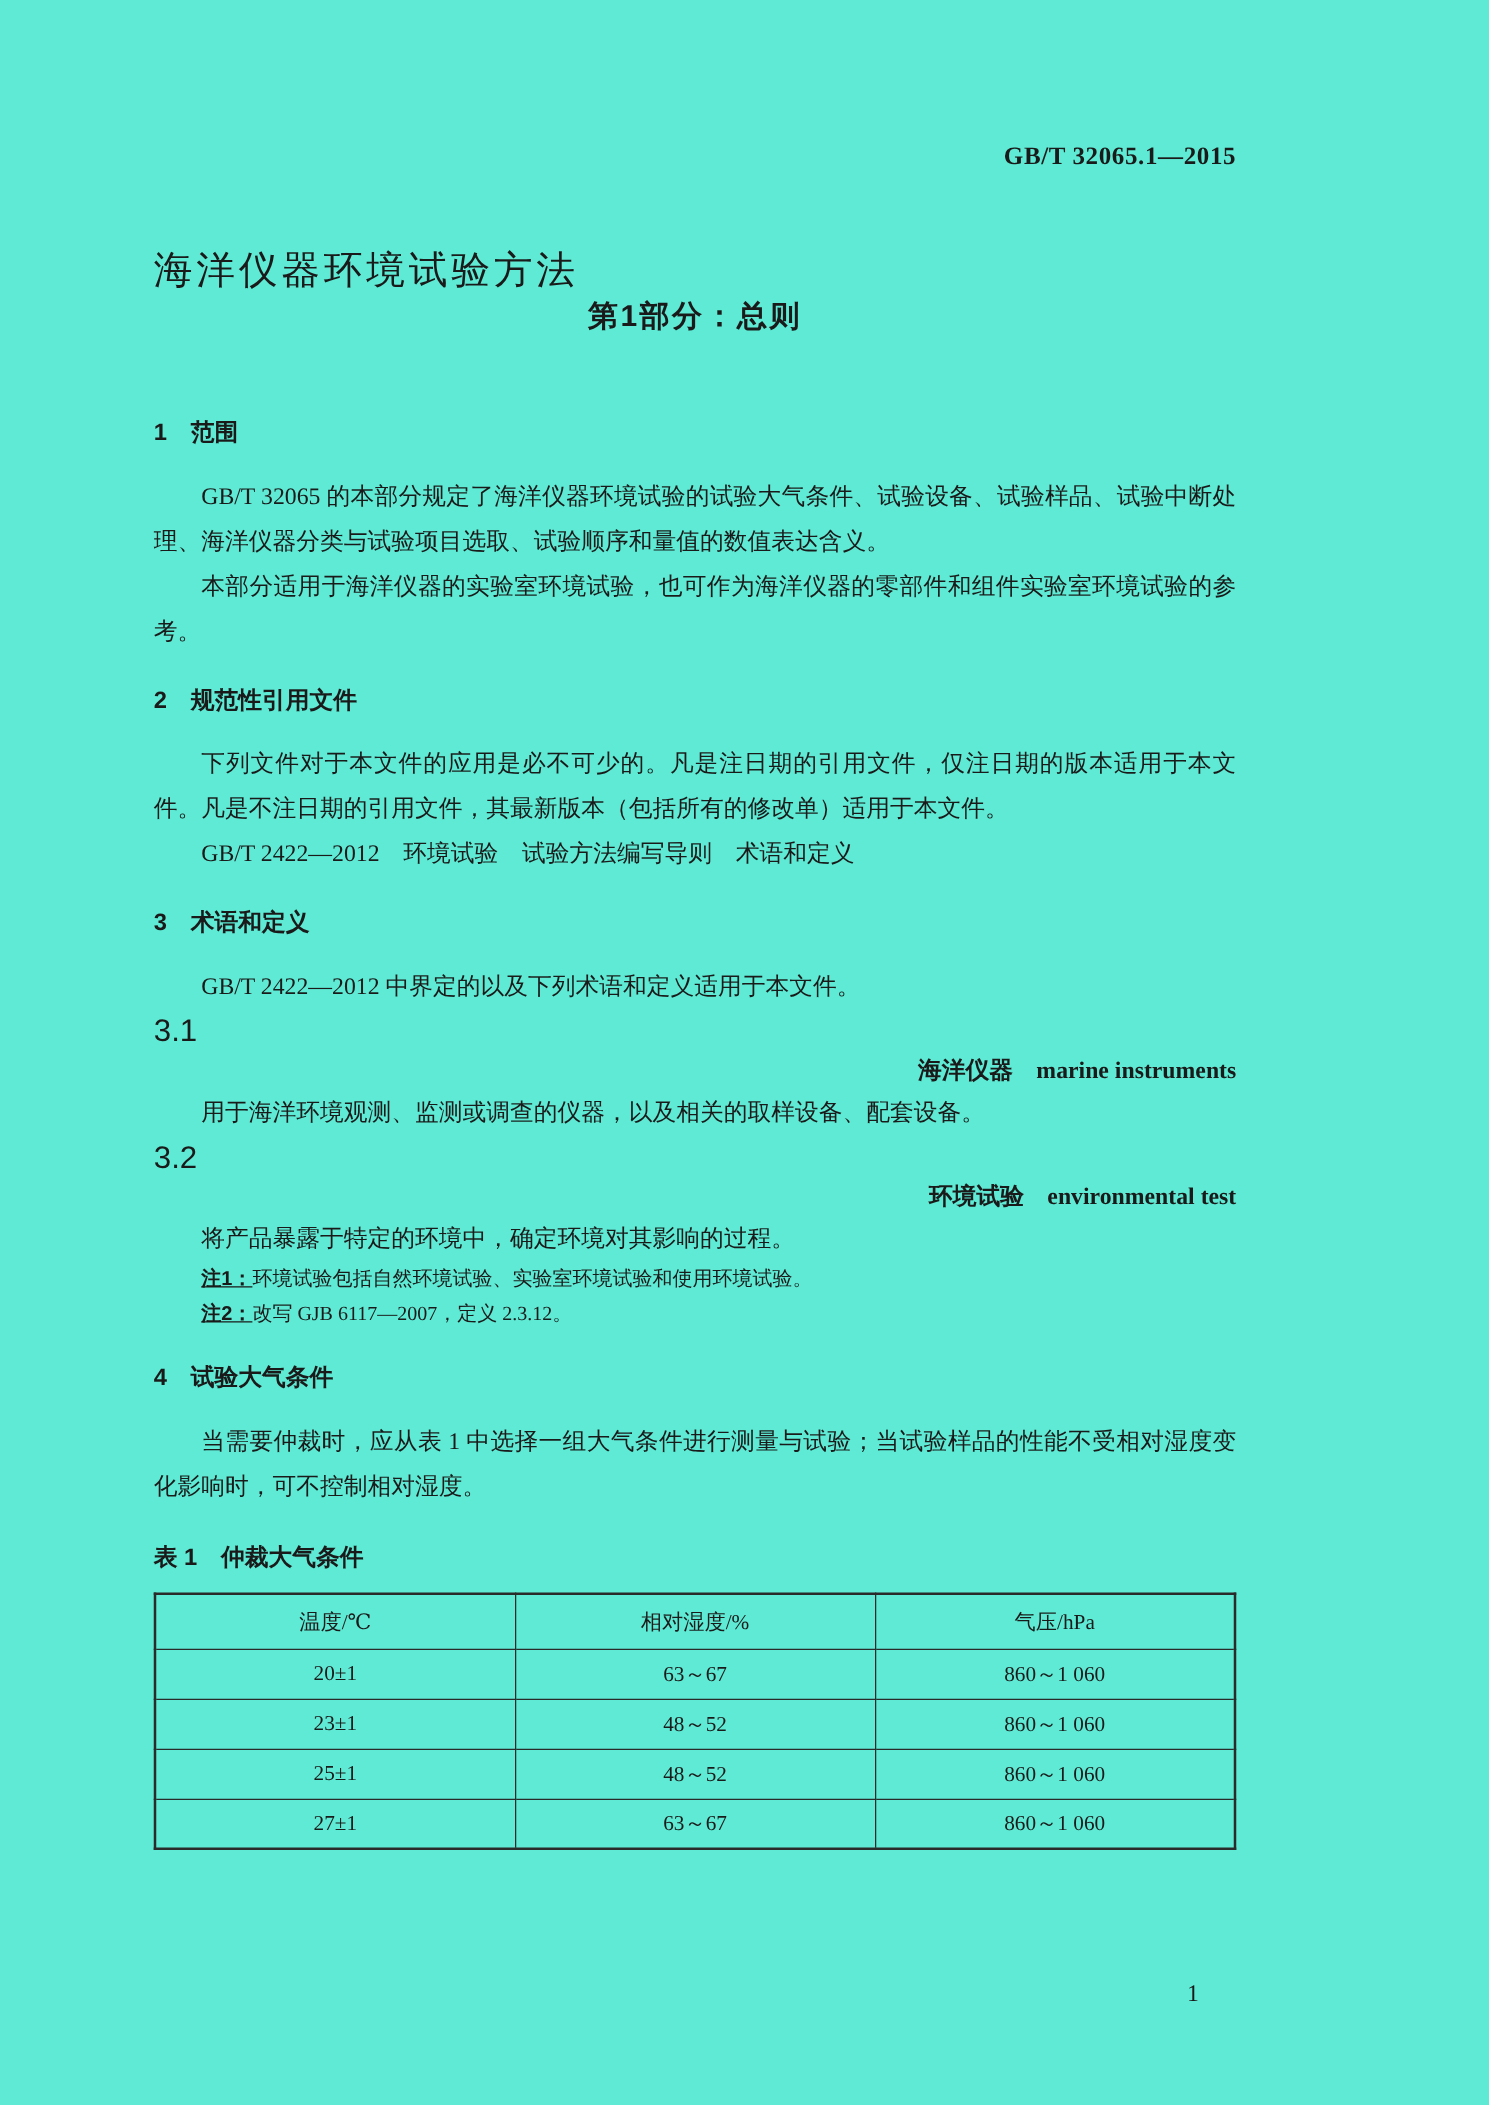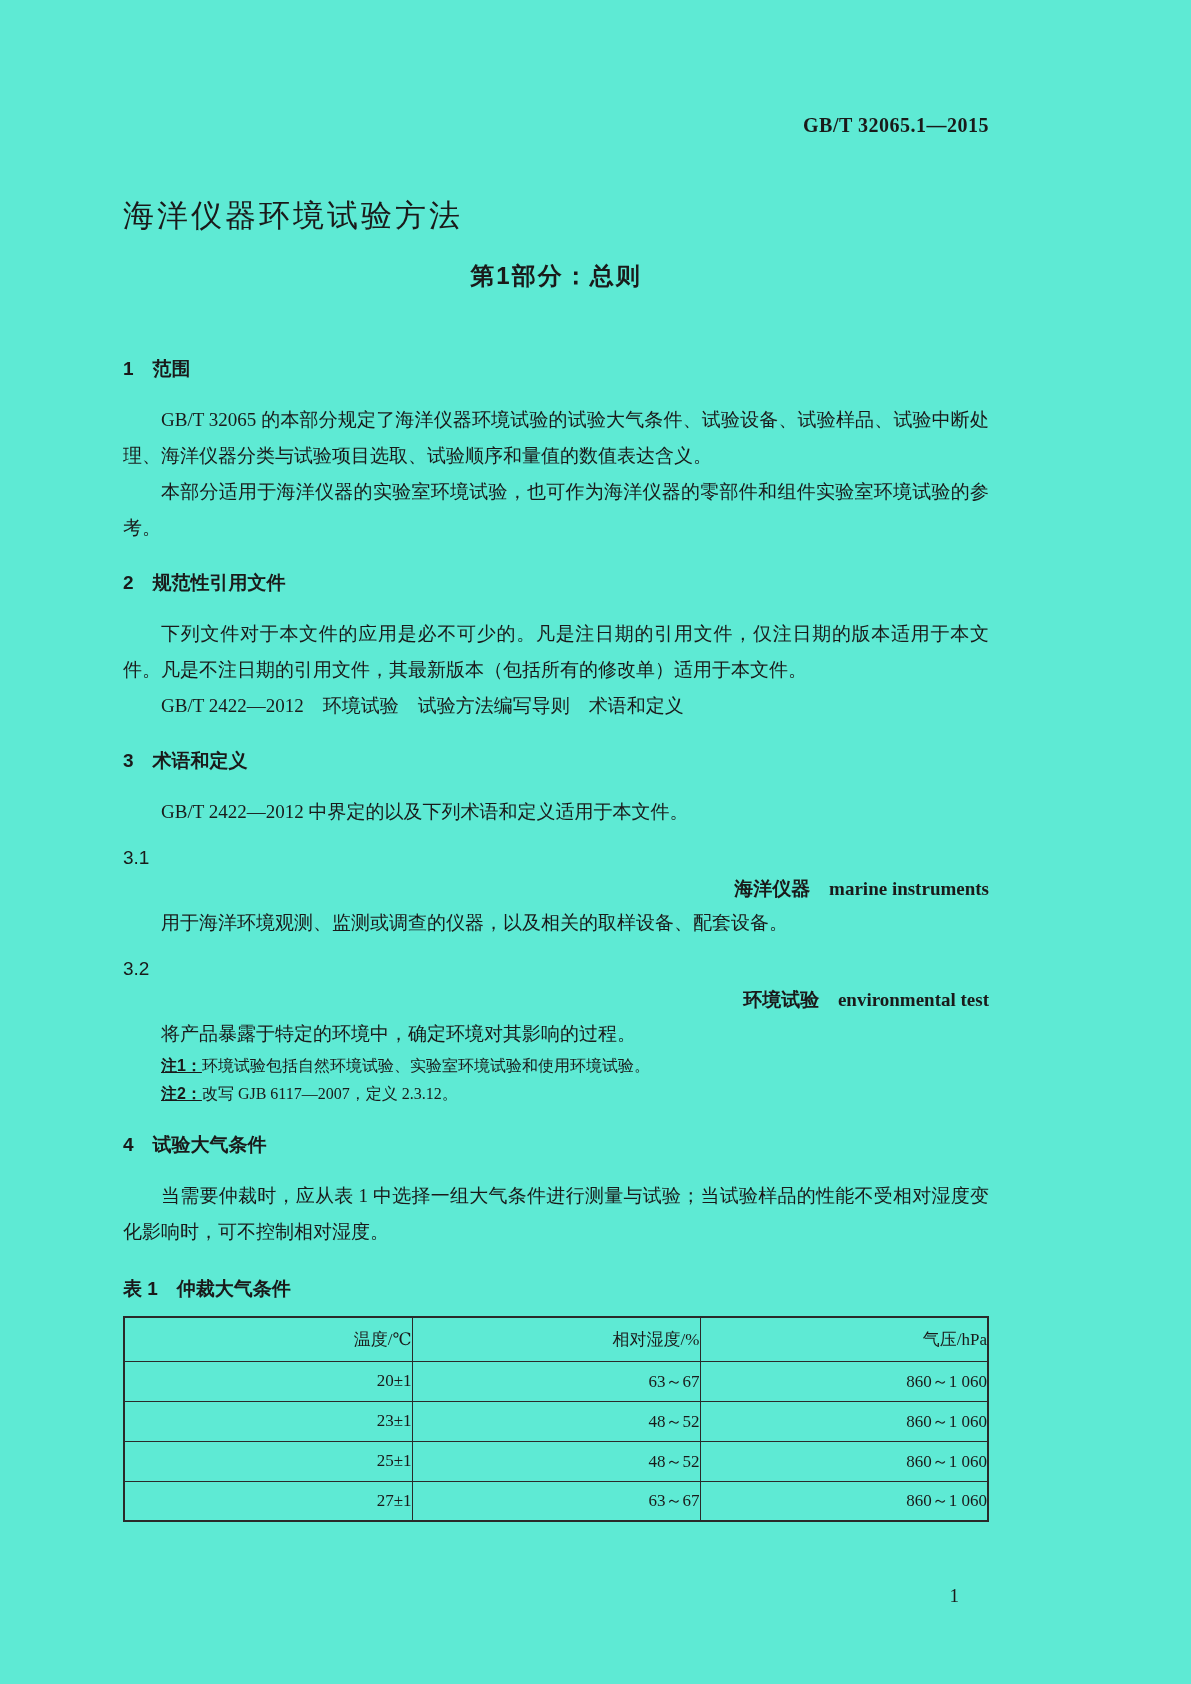--- a/index.html
+++ b/index.html
@@ -31,21 +31,21 @@
   .doc-title1 {
     margin-top: 58px;
     text-align: left;
     font-family: "Liberation Sans", "DejaVu Sans", sans-serif;
     font-weight: normal;
     font-size: 31px;
     line-height: 40px;
     letter-spacing: 3px;
   }
   .doc-title2 {
-    margin-top: 24px;
+    margin-top: 2px;
     text-align: center;
     font-family: "Liberation Sans", "DejaVu Sans", sans-serif;
     font-weight: bold;
     font-size: 24px;
     line-height: 32px;
     letter-spacing: 2px;
   }
   .sec-heading {
     margin: 24px 0 20px;
     font-family: "Liberation Sans", "DejaVu Sans", sans-serif;
@@ -62,23 +62,23 @@
     line-height: 26px;
   }
   .para {
     margin: 0;
     font-size: 19px;
     line-height: 36px;
     text-indent: 38px;
     text-align: justify;
   }
   .term-number {
-    margin-top: 12px;
-    font-family: "Liberation Sans", "DejaVu Sans", sans-serif;
-    font-size: 19px;
+    margin-top: 2px;
+    font-family: "Liberation Sans", "DejaVu Sans", sans-serif;
+    font-size: 25px;
     line-height: 31px;
   }
   .term-line {
     font-size: 19px;
     line-height: 32px;
     text-indent: 38px;
     font-weight: bold;
     text-align: right;
   }
   .term-zh { font-family: "Liberation Sans", "DejaVu Sans", sans-serif; }
@@ -103,21 +103,21 @@
   }
   .data-table {
     margin-top: 14px;
     width: 100%;
     border-collapse: collapse;
     font-size: 17px;
     border: 2px solid #2a2a2a;
   }
   .data-table th, .data-table td {
     border: 1px solid #2a2a2a;
-    text-align: right;
+    text-align: center;
     vertical-align: middle;
     font-weight: normal;
     padding: 0;
   }
   .data-table th { height: 44px; width: 33.33%; }
   .data-table td { height: 40px; }
   .page-number {
     position: absolute;
     top: 1583px;
     right: 232px;

